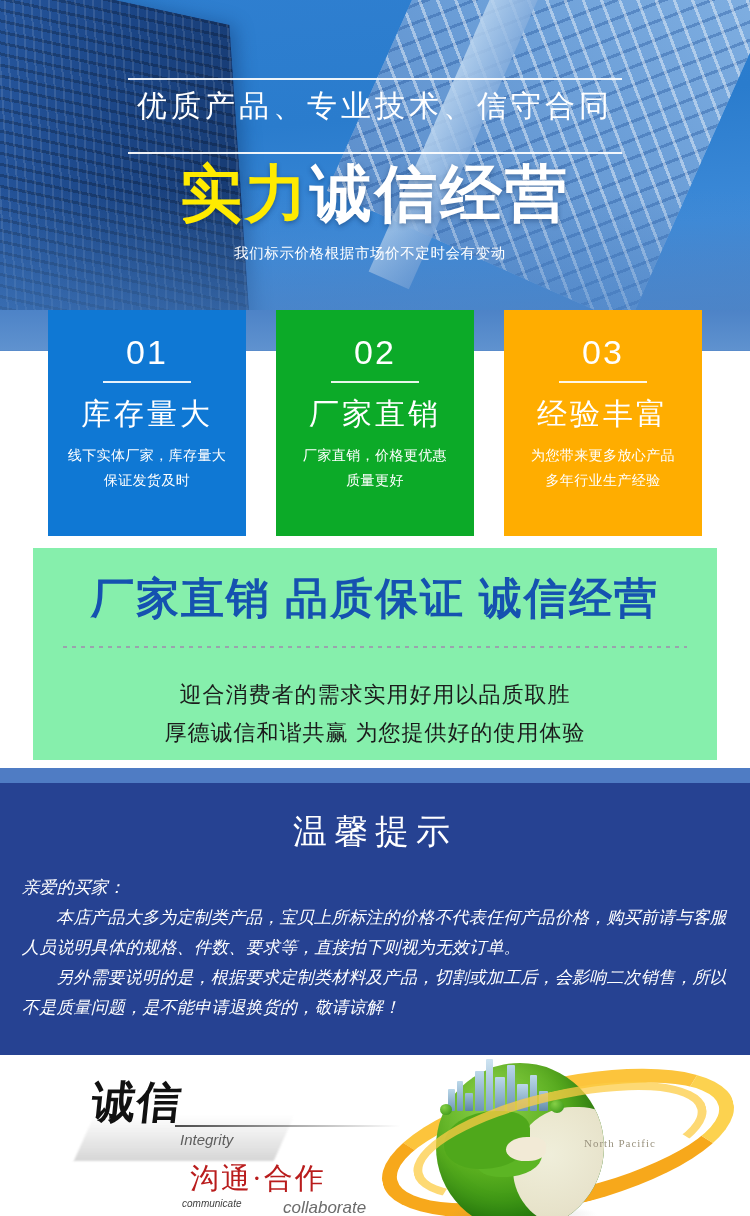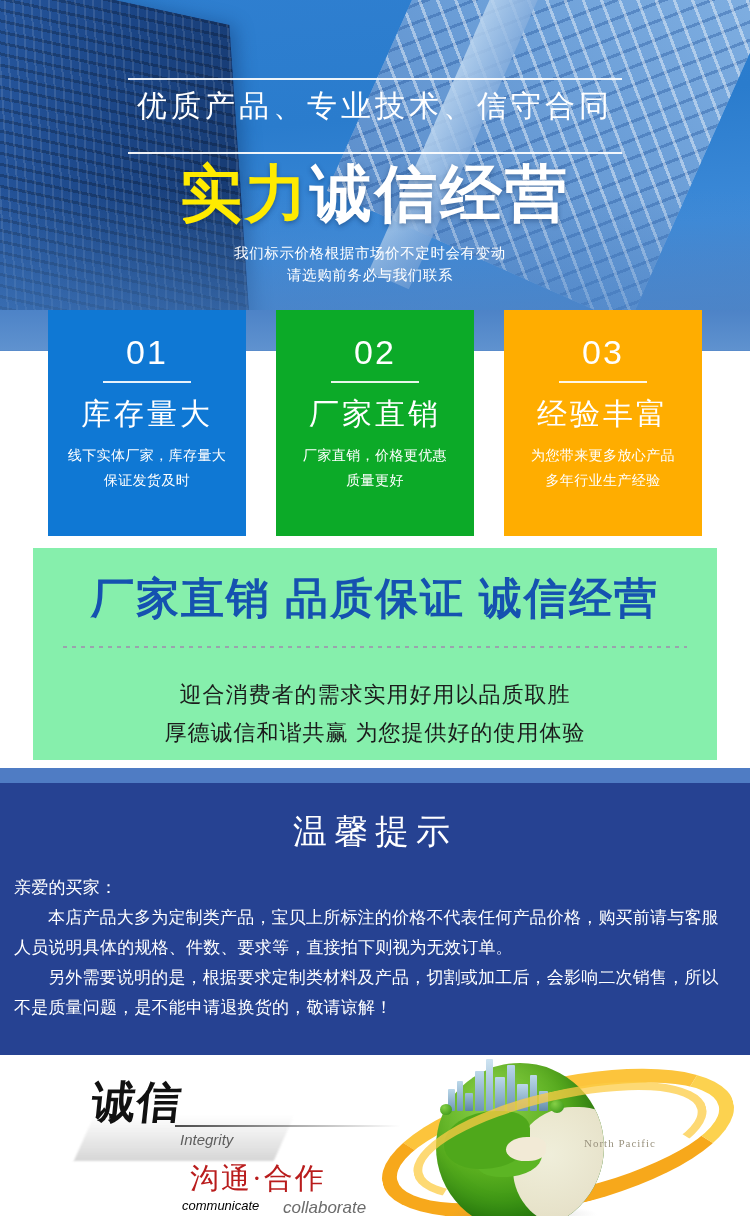--- a/index.html
+++ b/index.html
@@ -141,22 +141,23 @@
   }
   .tips {
     position:absolute; left:0; top:783px; width:750px; height:272px;
     background:#264292; color:#ffffff;
   }
   .tips-title {
     text-align:center; font-size:34px; letter-spacing:7px;
     padding-top:26px; font-weight:400;
   }
   .tips-body {
-    padding:18px 22px 0 14px; font-size:17px; line-height:30px;
+    padding:18px 22px 0 22px; font-size:17px; line-height:30px;
     letter-spacing:.2px;
+    font-style:italic;
   }
   .tips-body p { margin:0; }
   .tips-body .indent { text-indent:2em; }
 
   
   .footer {
     position:absolute; left:0; top:1055px; width:750px; height:161px;
     background:#ffffff; overflow:hidden;
   }
   .f-cheng {
@@ -178,21 +179,21 @@
     position:absolute; left:180px; top:76px;
     font-size:15px; color:#5e5e5e; font-style:italic;
   }
   .f-second {
     position:absolute; left:190px; top:104px;
     font-size:29px; color:#b91c1c; letter-spacing:2px;
     font-family:"Liberation Serif", serif;
   }
   .f-en-a {
     position:absolute; left:182px; top:143px;
-    font-size:13px; color:#000000; font-style:italic;
+    font-size:10px; color:#404040; font-style:italic;
   }
   .f-en-b {
     position:absolute; left:283px; top:143px;
     font-size:17px; color:#6b6b6b; font-style:italic;text-align:center;
   }
 
   
   .globe-wrap { position:absolute; left:388px; top:0; width:362px; height:161px; }
   .swoosh {
     position:absolute; left:-10px; top:24px; width:360px; height:128px;
@@ -271,21 +272,20 @@
         <div class="hero-sub">优质产品、专业技术、信守合同</div>
         <div class="rule"></div>
       </div>
 
       <div class="hero-title">
         <span class="hl">实力</span><span class="wt">诚信经营</span>
       </div>
 
       <div class="hero-note">
         <div>我们标示价格根据市场价不定时会有变动</div>
-        <div>请选购前务必与我们联系</div>
       </div>
     </div>
   </div>
 
   <div class="cards-band">
     <div class="band-top"></div>
     <div class="cards">
 
       <div class="card" style="background:#0f78d4">
         <div class="num">01</div>

